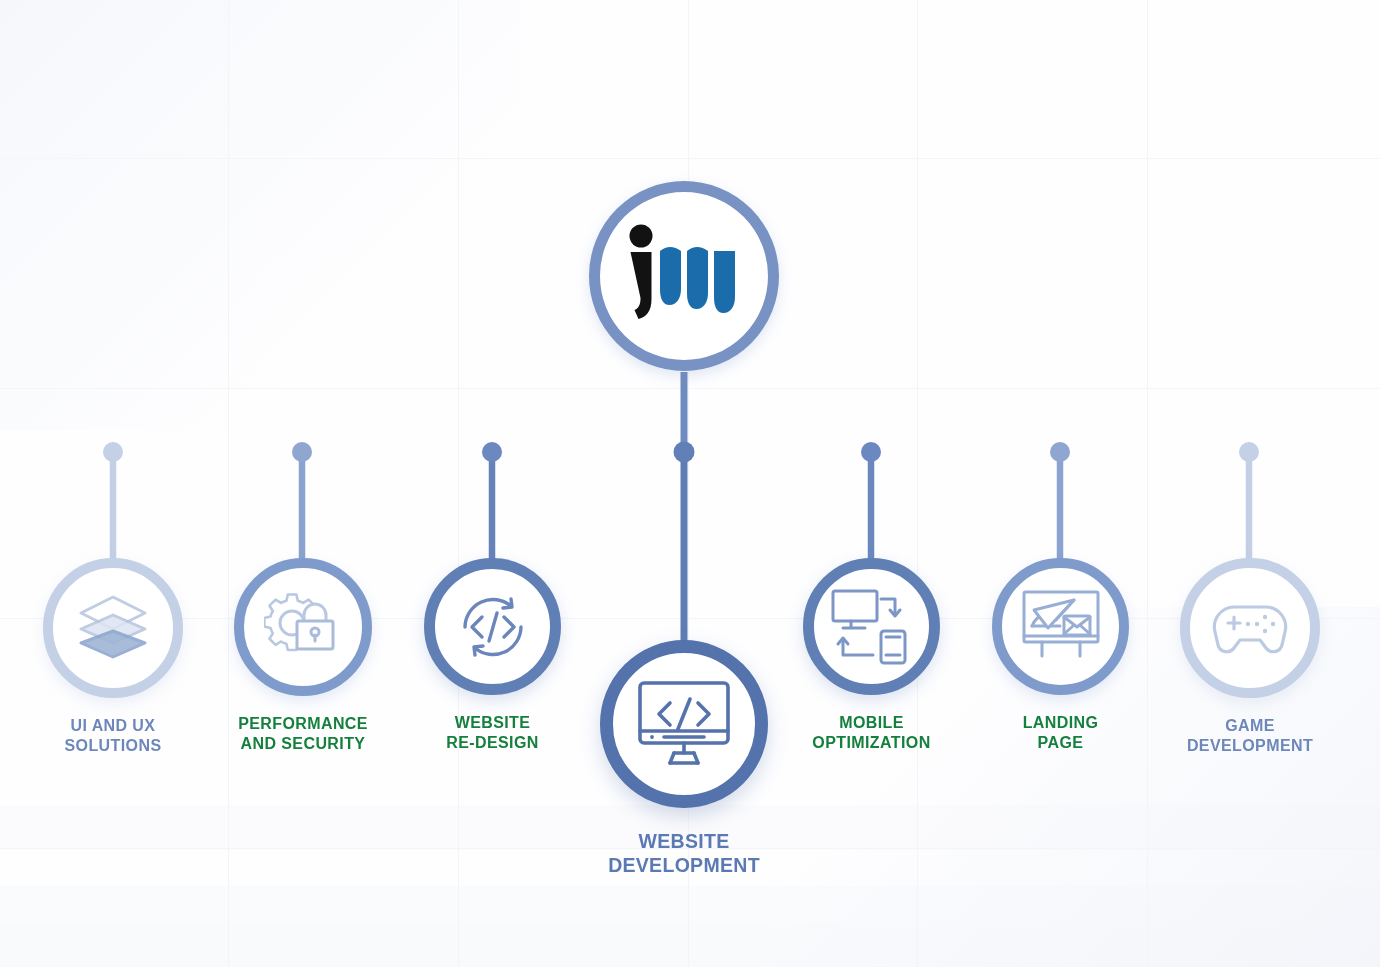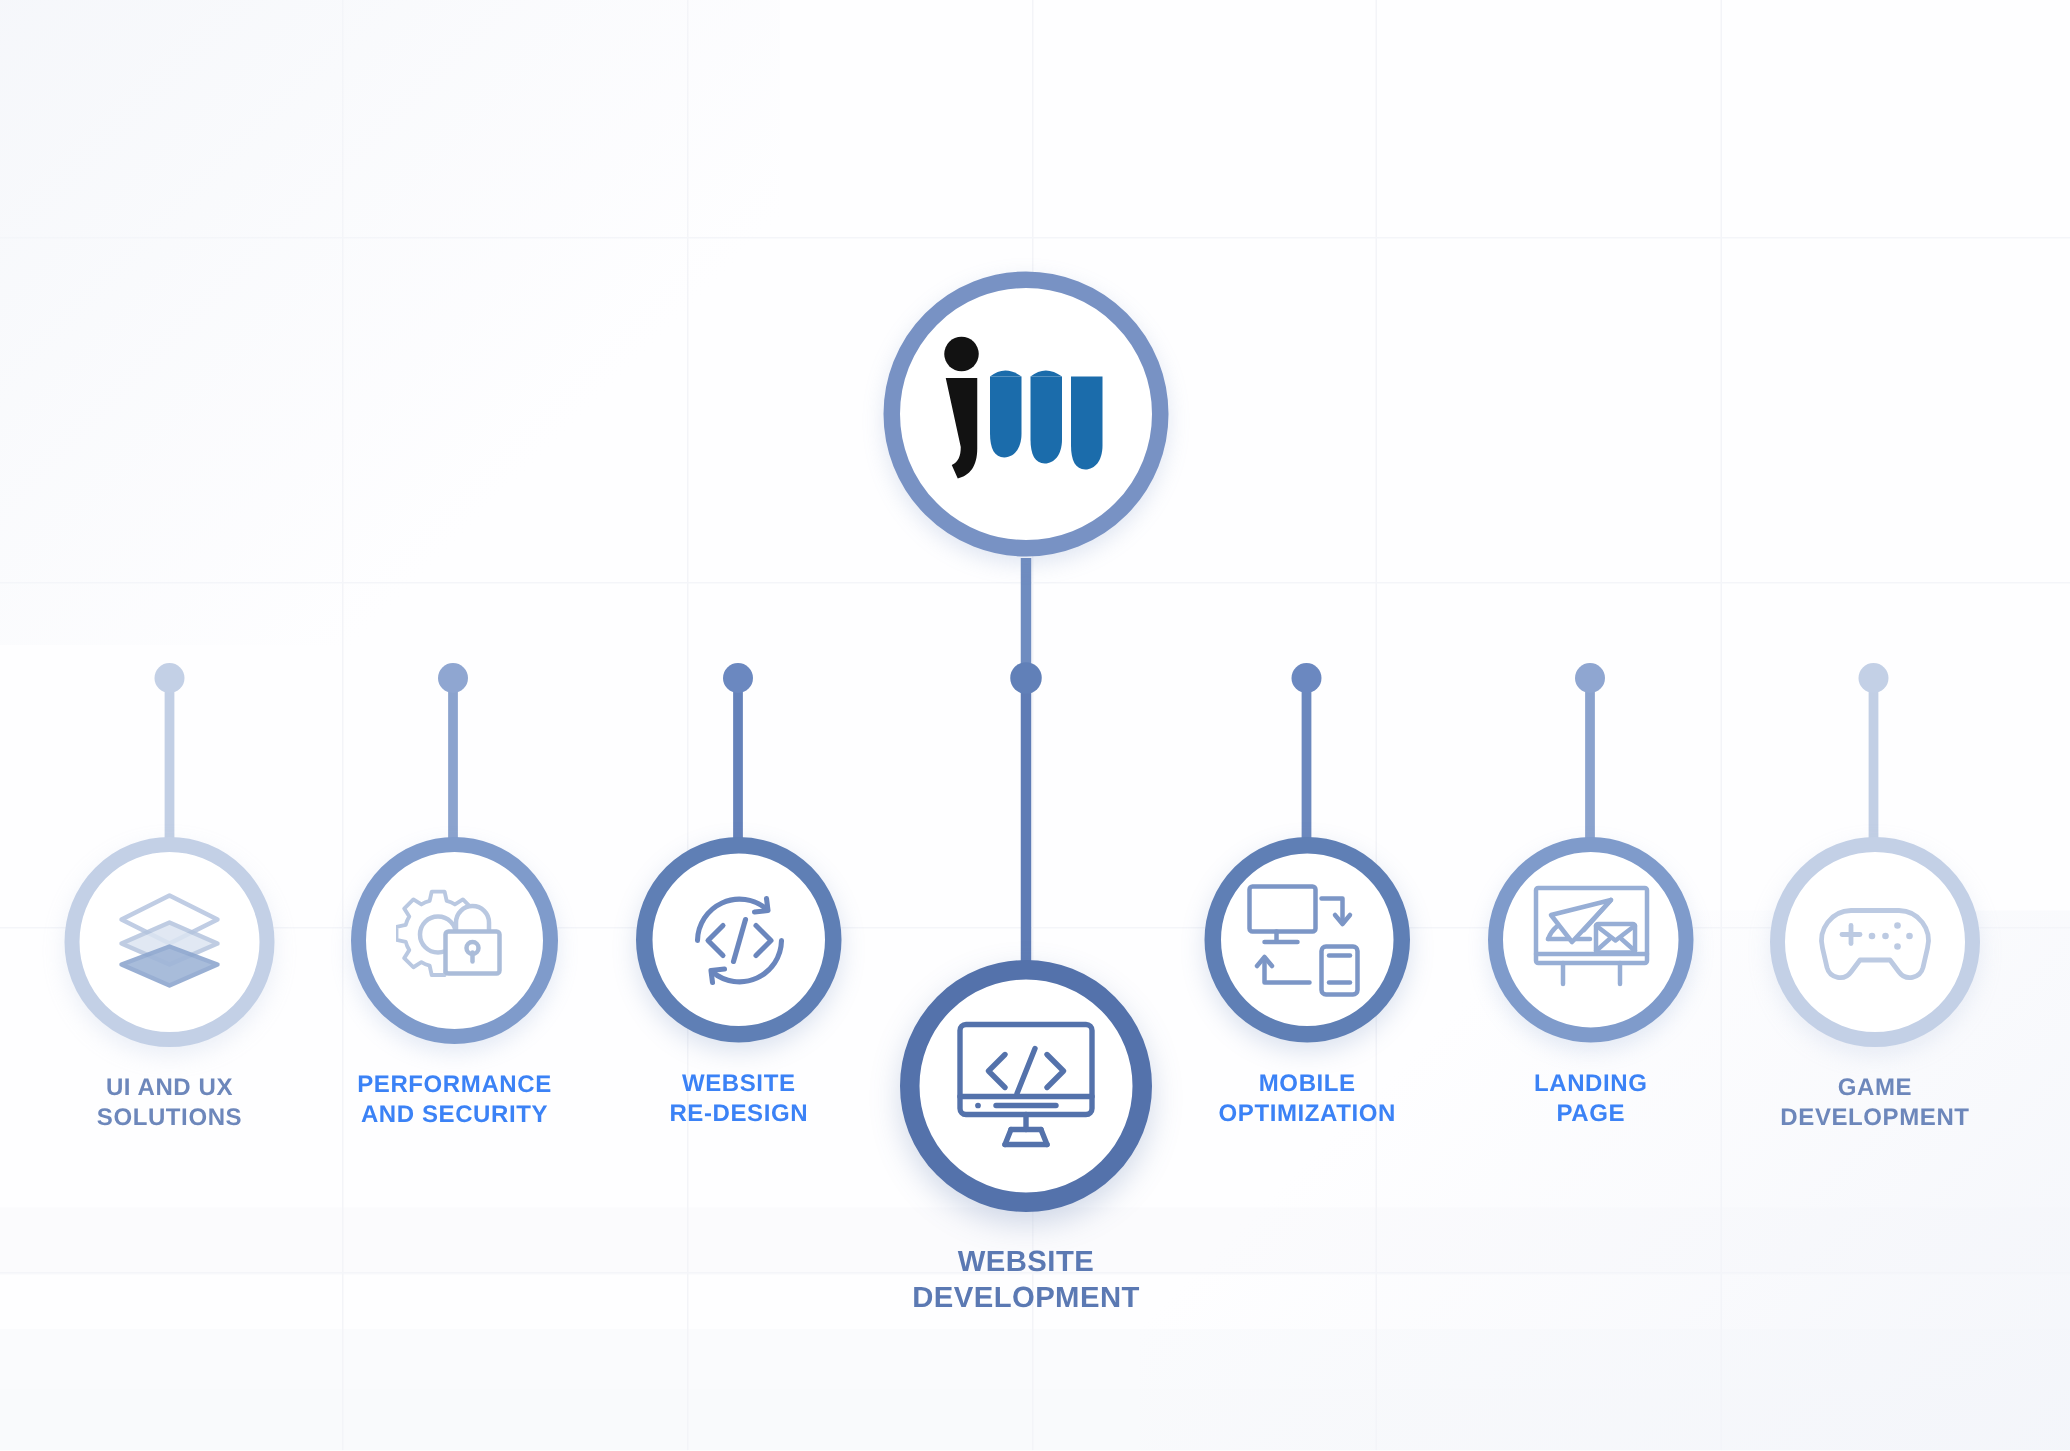--- a/index.html
+++ b/index.html
@@ -104,21 +104,21 @@
     border: 13px solid #5472ab;
     box-shadow: 0 8px 20px rgba(84,114,171,0.26);
   }
 
   .label {
     margin-top: 18px;
     text-align: center;
     font-weight: bold;
     letter-spacing: 0.4px;
     line-height: 1.22;
-    color: #3b82f6;
+    color: #15803d;
     font-size: 16px;
     white-space: pre-line;
     text-transform: uppercase;
   }
   .label.faded { color: #6d87bb; }
   .label.hero-label {
     font-size: 19.5px;
     color: #5b79b3;
     margin-top: 22px;
     letter-spacing: 0.3px;

